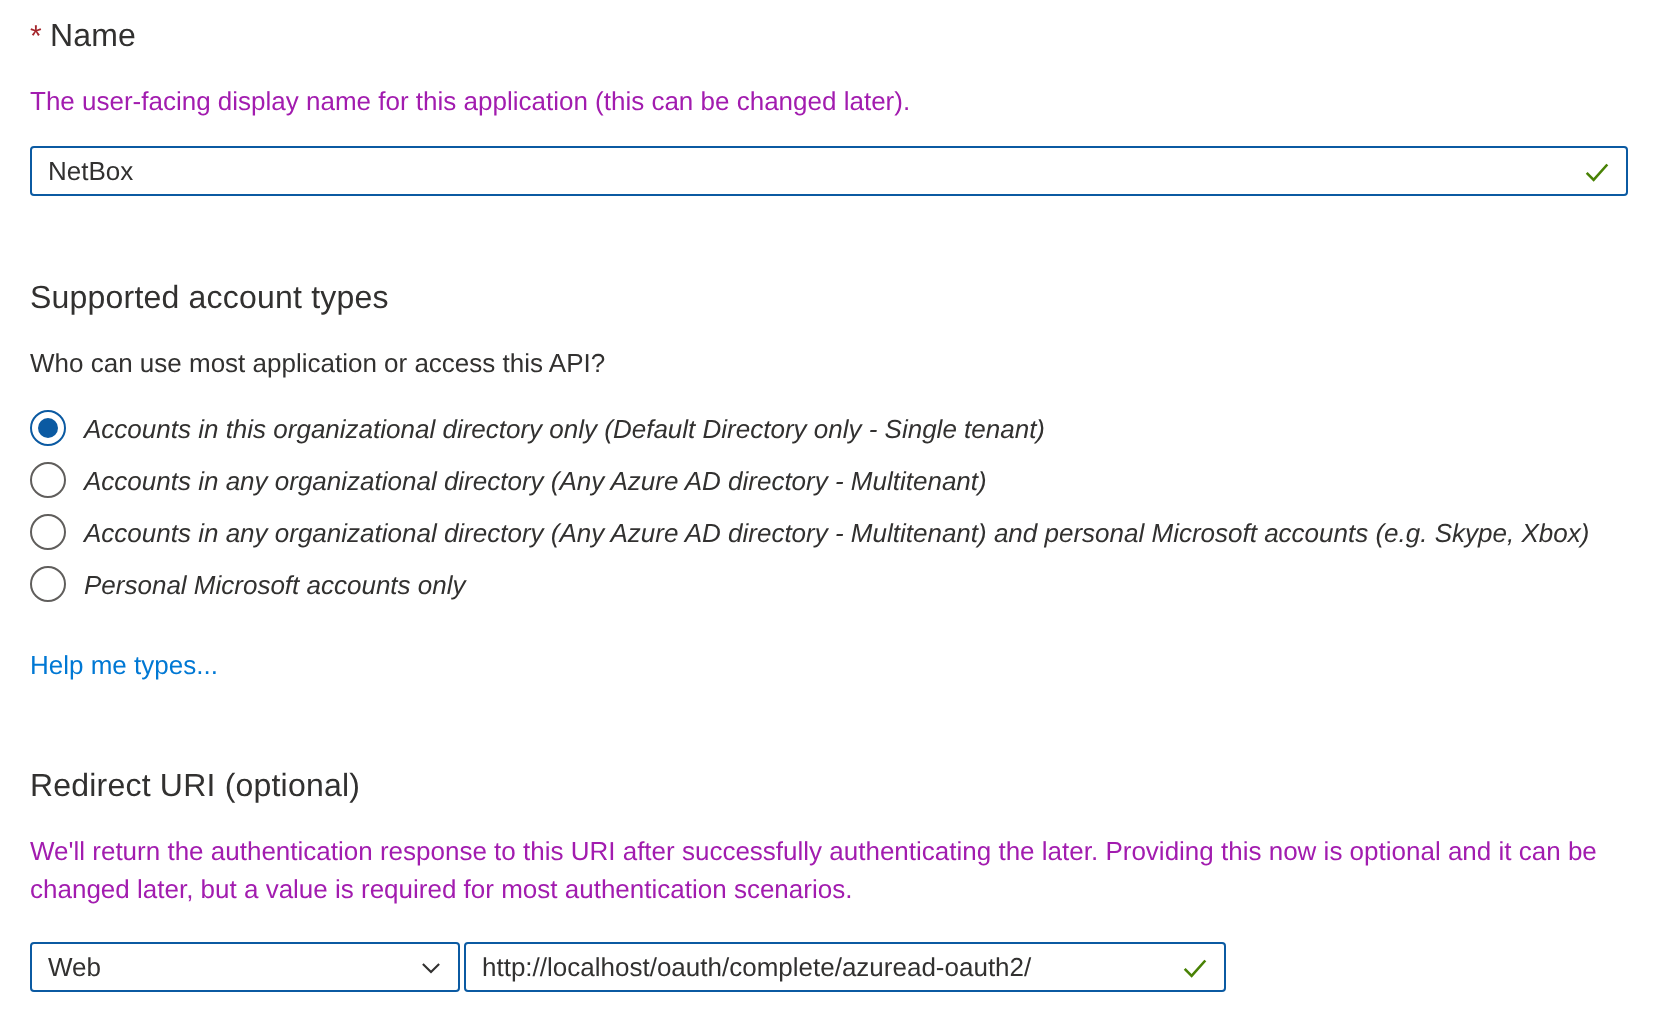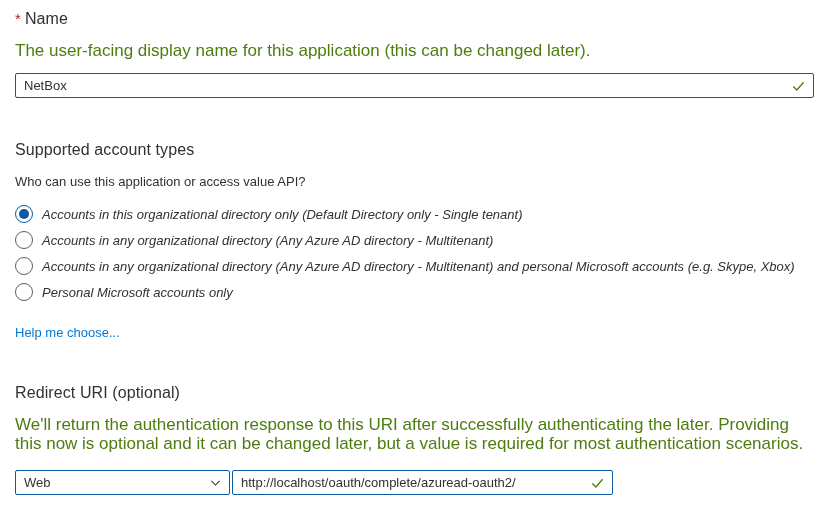--- a/index.html
+++ b/index.html
@@ -23,22 +23,22 @@
     font-weight: 400;
     color: #323130;
     letter-spacing: 0.1px;
   }
   .req {
     color: #a4262c;
     margin-right: 4px;
     font-size: 15px;
   }
   .desc {
-    font-size: 17px;
-    color: #4d7c0f;
+    font-size: 13px;
+    color: #a21caf;
     margin-top: 13px;
     max-width: 799px;
     line-height: 19px;
   }
 
   .input-wrap {
     position: relative;
     height: 25px;
     border: 1px solid #0b5aa2;
     border-radius: 2px;
@@ -155,42 +155,42 @@
       <input type="text" value="NetBox" style="">
       <span class="trailing-icon">
         <svg width="15" height="15" viewBox="0 0 16 16" fill="none">
           <path d="M2.5 8.5 L6.2 12.2 L13.5 4" stroke="#498205" stroke-width="1.4" fill="none"></path>
         </svg>
       </span>
     </div>
 
     <div class="section">
       <div class="section-heading">Supported account types</div>
-      <div class="question">Who can use this application or access value API?</div>
+      <div class="question">Who can use most application or access this API?</div>
 
       <div class="radio-group">
         <div class="radio-row">
           <span class="radio selected"></span>
           <span class="radio-label">Accounts in this organizational directory only (Default Directory only - Single tenant)</span>
         </div>
         <div class="radio-row">
           <span class="radio"></span>
           <span class="radio-label">Accounts in any organizational directory (Any Azure AD directory - Multitenant)</span>
         </div>
         <div class="radio-row">
           <span class="radio"></span>
           <span class="radio-label">Accounts in any organizational directory (Any Azure AD directory - Multitenant) and personal Microsoft accounts (e.g. Skype, Xbox)</span>
         </div>
         <div class="radio-row">
           <span class="radio"></span>
           <span class="radio-label">Personal Microsoft accounts only</span>
         </div>
       </div>
 
-      <a class="help-link">Help me choose...</a>
+      <a class="help-link">Help me types...</a>
     </div>
 
     <div class="section">
       <div class="section-heading">Redirect URI (optional)</div>
       <div class="desc">We'll return the authentication response to this URI after successfully authenticating the later. Providing this now is optional and it can be changed later, but a value is required for most authentication scenarios.</div>
 
       <div class="uri-row">
         <div class="dropdown">
           <span class="dropdown-value">Web</span>
           <span class="trailing-icon">

